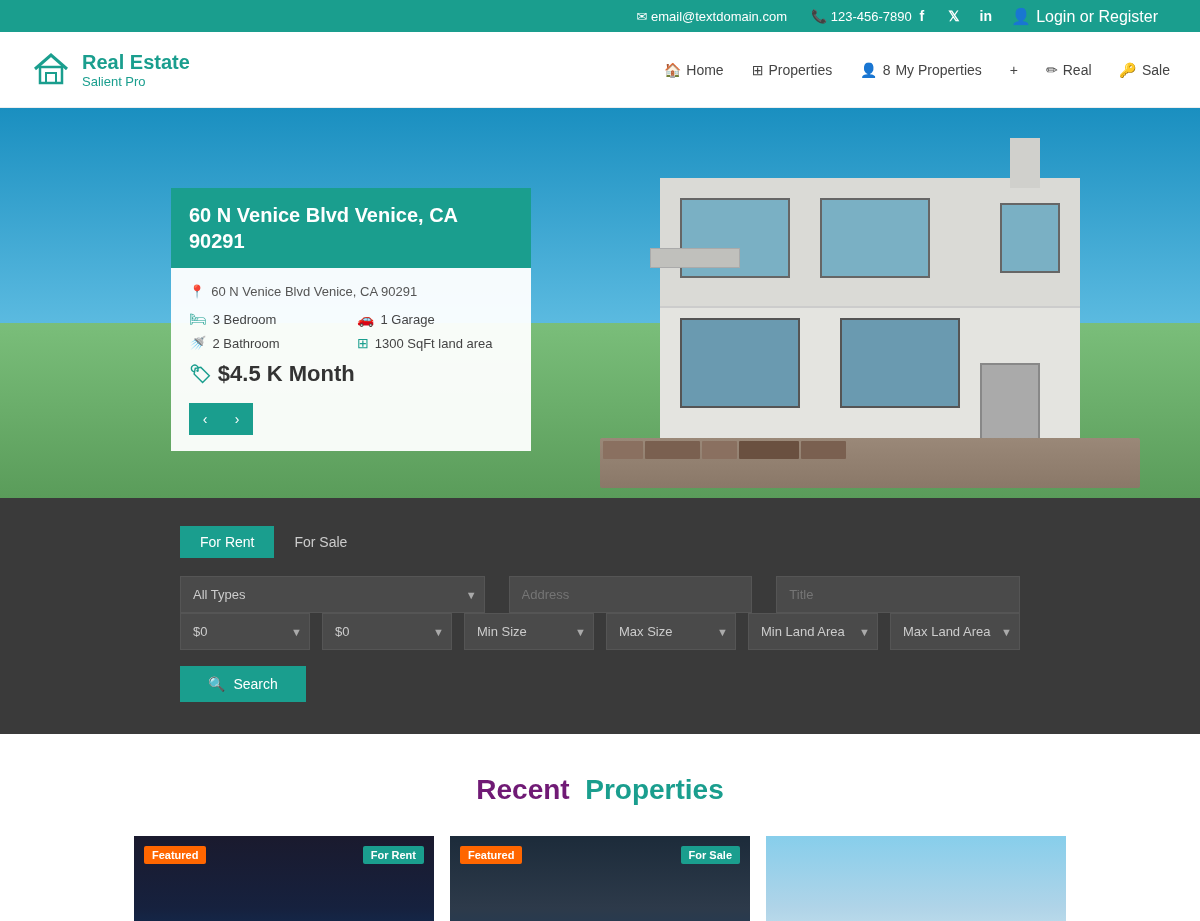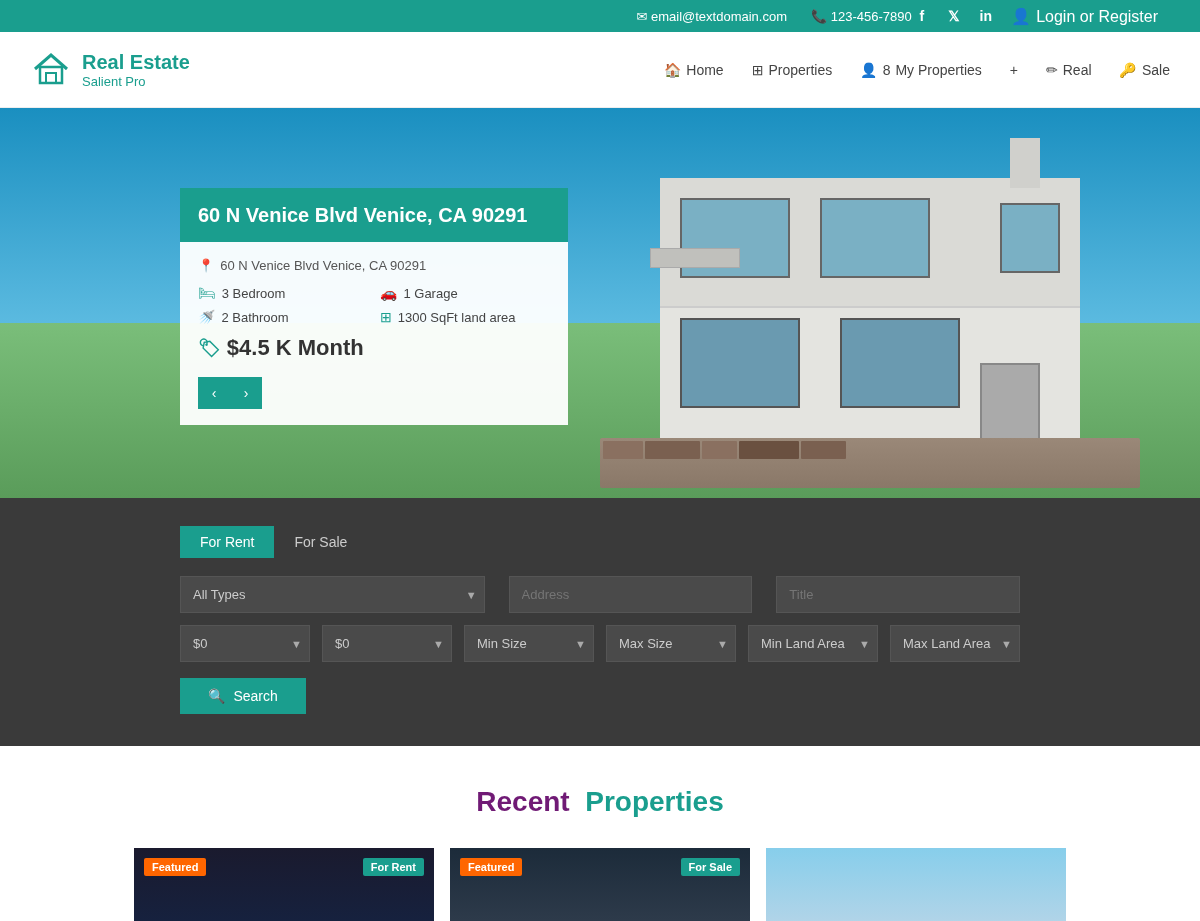--- a/index.html
+++ b/index.html
@@ -57,23 +57,23 @@
     .ground-bg {
       position: absolute;
       bottom: 0; left: 0;
       width: 100%;
       height: 45%;
       background: linear-gradient(180deg, #7abe7a 0%, #5a9c5a 100%);
     }
     
     .hero-card {
       position: absolute;
-      left: 180px;
+      left: 171px;
       top: 80px;
-      width: 388px;
+      width: 360px;
       background: rgba(255,255,255,0.95);
       z-index: 10;
     }
     .hero-card-title {
       background: #1a9e8e;
       color: #fff;
       font-size: 20px;
       font-weight: bold;
       padding: 14px 18px;
       line-height: 1.3;
@@ -152,21 +152,20 @@
       background: #1a9e8e;
       color: #fff;
     }
     .search-tab:not(.active) {
       background: transparent;
       color: #ccc;
     }
     .search-row1 {
       display: flex;
       gap: 24px;
-      margin-bottom: 12px;
     }
     .search-row2 {
       display: flex;
       gap: 12px;
       margin-bottom: 16px;
       align-items: center;
     }
     .search-input-wrap {
       position: relative;
       flex: 1;

